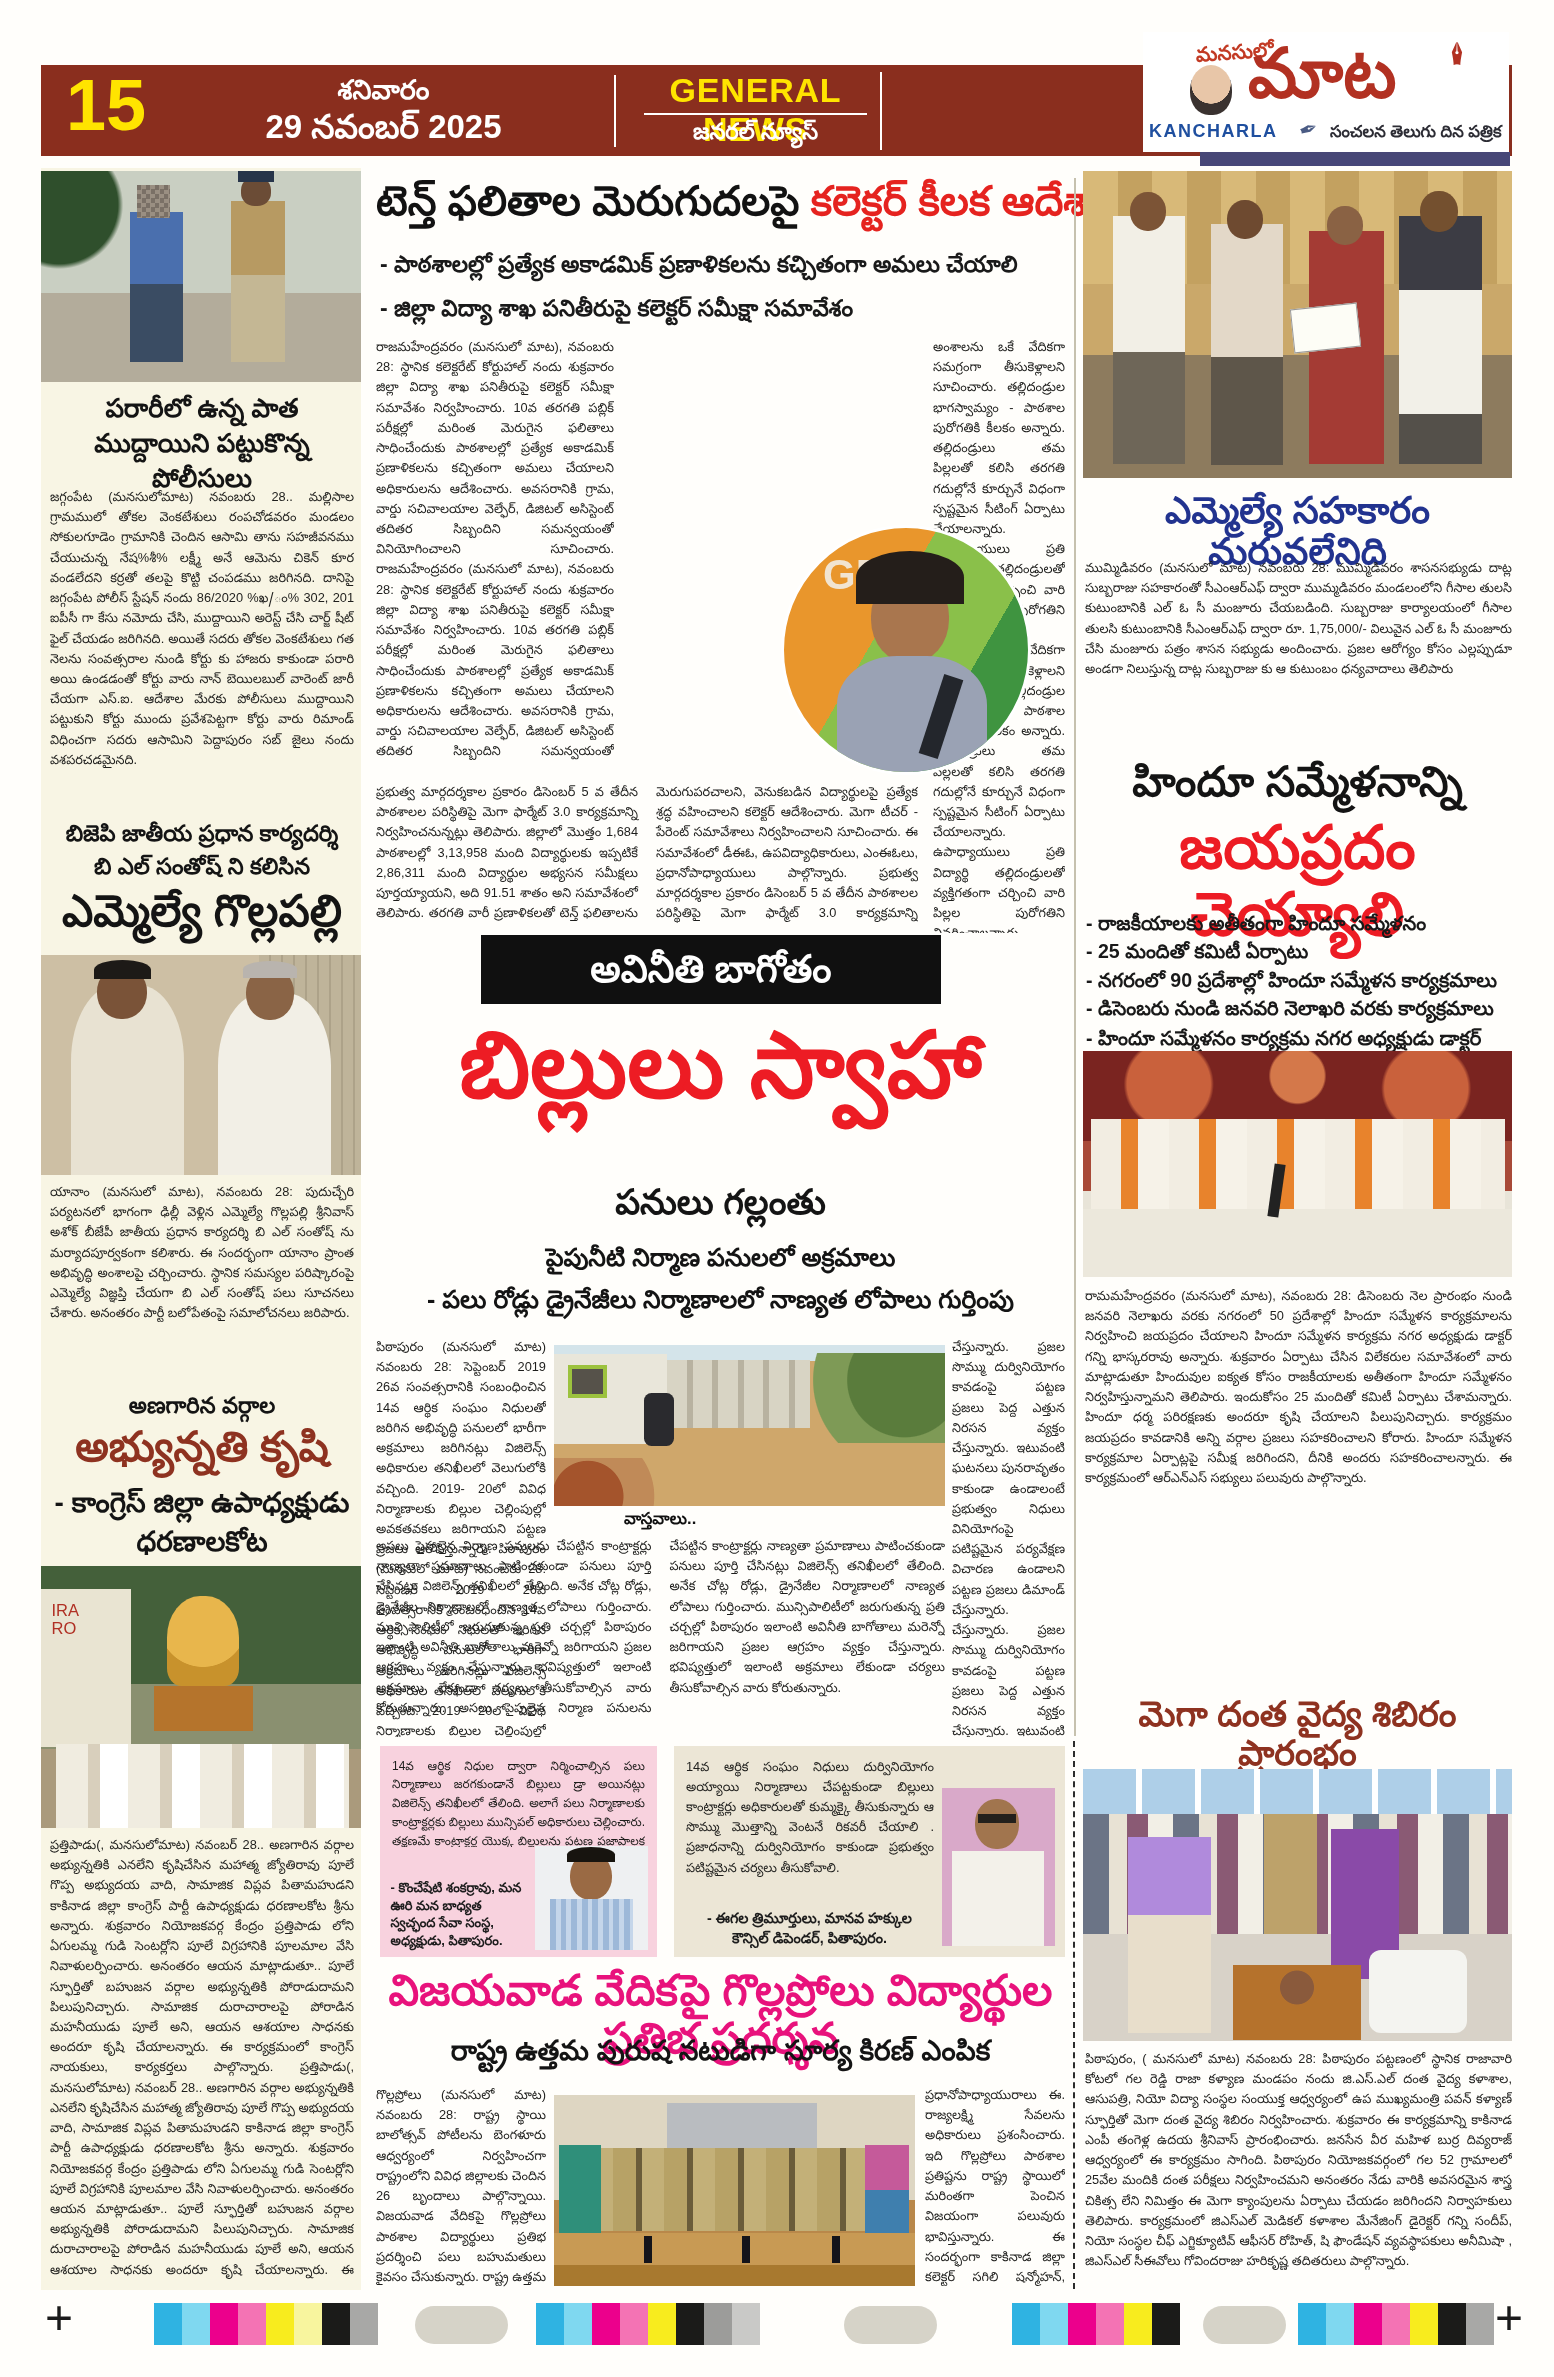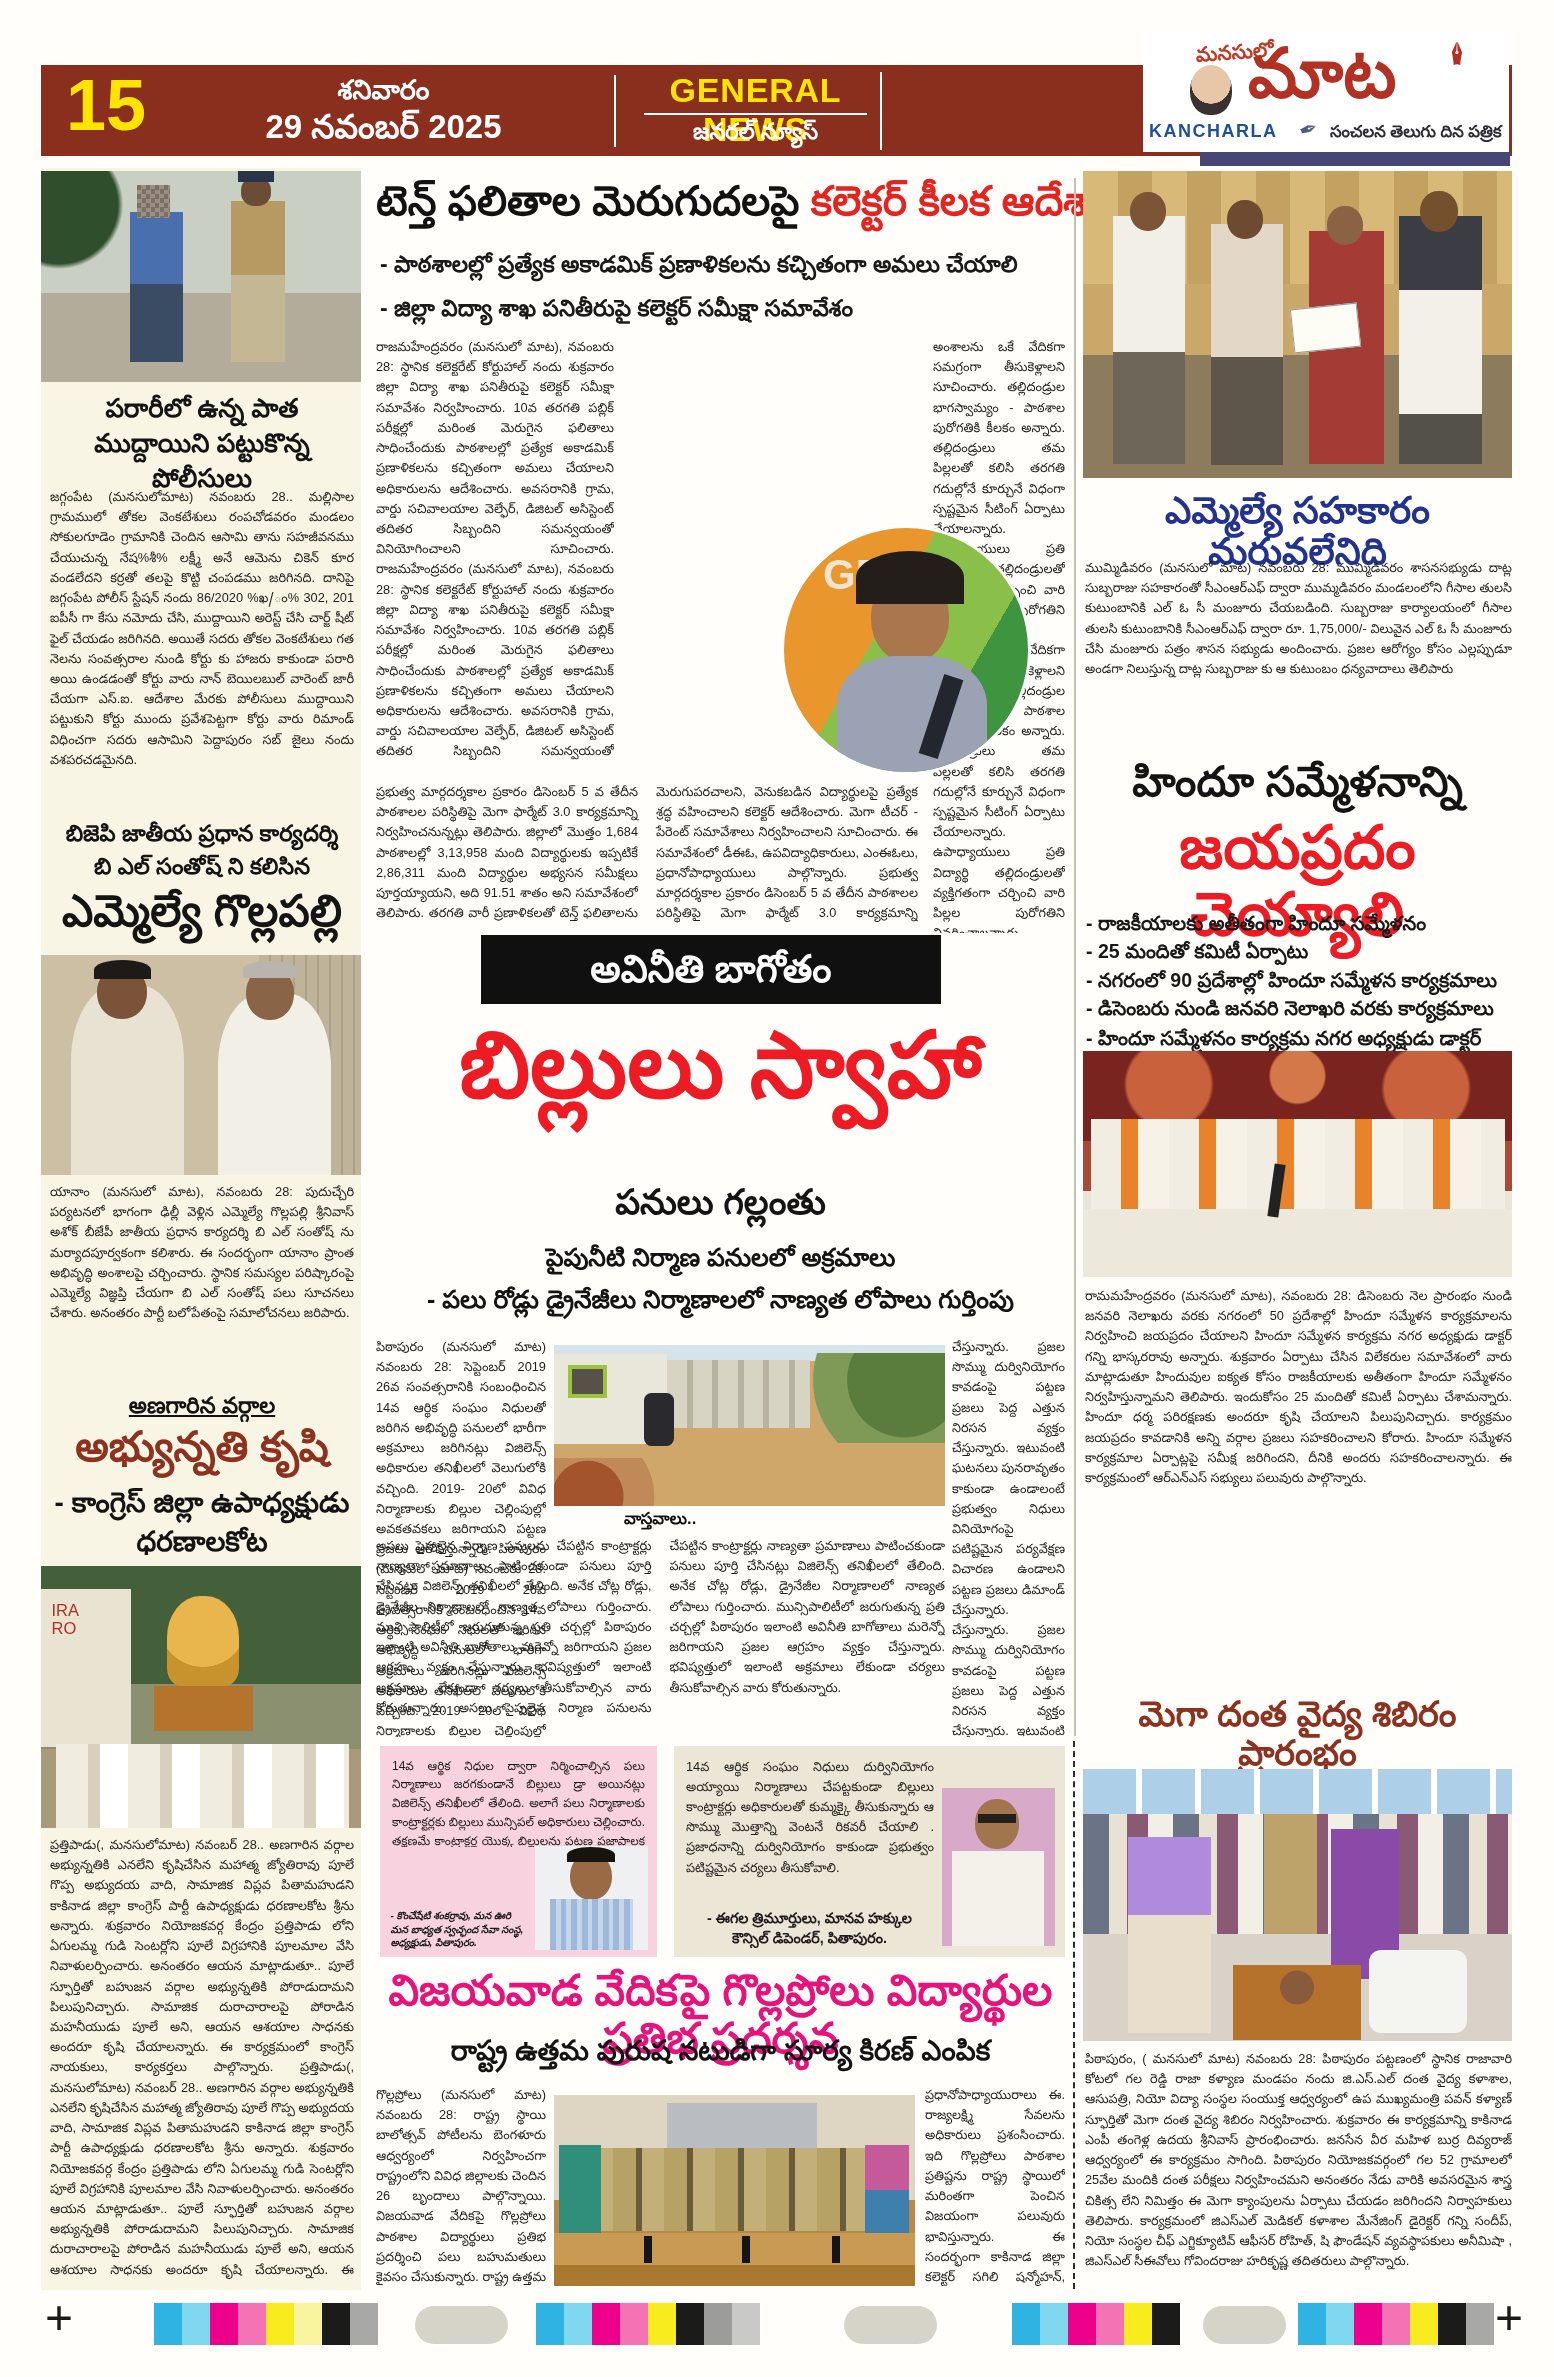--- a/index.html
+++ b/index.html
@@ -70,21 +70,21 @@
     <div style="left:30px;top:30px;width:113px;height:190px;background:#e8e2d2;border-radius:40% 40% 0 0;"></div>
     <div style="left:56px;top:10.5px;width:50px;height:53px;border-radius:48%;background:#7a5338;"></div>
     <div style="left:53px;top:4.5px;width:57px;height:19.6px;border-radius:50% 50% 0 0;background:#1d1a17;"></div>
     <div style="left:177px;top:38px;width:113px;height:182px;background:#f2efe6;border-radius:40% 40% 0 0;"></div>
     <div style="left:205px;top:12px;width:48px;height:53px;border-radius:48%;background:#8a6446;"></div>
     <div style="left:202px;top:6px;width:54px;height:16.5px;border-radius:50% 50% 0 0;background:#b9b4ae;"></div>
   </div>
 
   <div class="abs body-text te" style="left:50px;top:1182px;width:304px;height:203px;">యానాం (మనసులో మాట), నవంబరు 28: పుదుచ్చేరి పర్యటనలో భాగంగా ఢిల్లీ వెళ్లిన ఎమ్మెల్యే గొల్లపల్లి శ్రీనివాస్ అశోక్ బీజేపీ జాతీయ ప్రధాన కార్యదర్శి బి ఎల్ సంతోష్ ను మర్యాదపూర్వకంగా కలిశారు. ఈ సందర్భంగా యానాం ప్రాంత అభివృద్ధి అంశాలపై చర్చించారు. స్థానిక సమస్యల పరిష్కారంపై ఎమ్మెల్యే విజ్ఞప్తి చేయగా బి ఎల్ సంతోష్ పలు సూచనలు చేశారు. అనంతరం పార్టీ బలోపేతంపై సమాలోచనలు జరిపారు.</div>
 
-  <div class="abs hl te" style="left:47px;top:1393px;width:310px;font-size:22.6px;text-decoration:underline;">అణగారిన వర్గాల</div>
+  <div class="abs hl te" style="left:47px;top:1393px;width:310px;font-size:22.6px;">అణగారిన వర్గాల</div>
   <div class="abs hl te" style="left:47px;top:1423px;width:310px;font-size:42px;color:#8e3220;">అభ్యున్నతి కృషి</div>
   <div class="abs hl te" style="left:47px;top:1483px;width:310px;font-size:28px;line-height:1.4;">- కాంగ్రెస్ జిల్లా ఉపాధ్యక్షుడు ధరణాలకోట</div>
 
   <div class="ph" style="left:41px;top:1566px;width:320px;height:262px;background:linear-gradient(180deg,#44603a 0 45%,#8a9070 45% 70%,#aa9a7c 70% 100%);">
     <div style="left:0;top:22.6px;width:90px;height:158px;background:#e9e4d2;"></div>
     <div style="left:10.5px;top:35px;width:21px;height:90px;color:#b03024;font-size:16.5px;font-weight:normal;line-height:1.1;">IRA RO</div>
     <div style="left:126px;top:30px;width:72px;height:90px;border-radius:46% 46% 20% 20%;background:radial-gradient(circle at 50% 30%,#e8b64c 0 60%,#c8922c 61% 100%);"></div>
     <div style="left:113px;top:120px;width:99px;height:45px;background:#b5742c;"></div>
     <div style="left:15px;top:178px;width:293px;height:84px;background:repeating-linear-gradient(90deg,#f0ece0 0 32px,#d8cfbc 32px 44px,#ffffff 44px 72px);"></div>
   </div>
@@ -128,21 +128,21 @@
     <div style="left:90px;top:48px;width:30px;height:53px;background:#2a2a2e;border-radius:7.5px;"></div>
     <div style="left:0;top:113px;width:113px;height:48px;background:radial-gradient(circle at 30% 80%,#a4542c 0 40%,#c08a58 41% 75%,transparent 76%);"></div>
   </div>
 
   <div class="abs body-text te" style="left:952px;top:1337px;width:113px;height:400px;">చేస్తున్నారు. ప్రజల సొమ్ము దుర్వినియోగం కావడంపై పట్టణ ప్రజలు పెద్ద ఎత్తున నిరసన వ్యక్తం చేస్తున్నారు. ఇటువంటి ఘటనలు పునరావృతం కాకుండా ఉండాలంటే ప్రభుత్వం నిధులు వినియోగంపై పటిష్టమైన పర్యవేక్షణ విచారణ ఉండాలని పట్టణ ప్రజలు డిమాండ్ చేస్తున్నారు. చేస్తున్నారు. ప్రజల సొమ్ము దుర్వినియోగం కావడంపై పట్టణ ప్రజలు పెద్ద ఎత్తున నిరసన వ్యక్తం చేస్తున్నారు. ఇటువంటి ఘటనలు పునరావృతం కాకుండా ఉండాలంటే ప్రభుత్వం నిధులు వినియోగంపై పటిష్టమైన పర్యవేక్షణ విచారణ ఉండాలని పట్టణ ప్రజలు డిమాండ్ చేస్తున్నారు.</div>
   <div class="abs te" style="left:624px;top:1509px;font-size:16.5px;font-weight:bold;color:#111;">వాస్తవాలు..</div>
   <div class="abs body-text te" style="left:376px;top:1536px;width:569px;height:202px;column-count:2;column-gap:18px;">అసలు పైపులైన నిర్మాణ పనులను చేపట్టిన కాంట్రాక్టర్లు నాణ్యతా ప్రమాణాలు పాటించకుండా పనులు పూర్తి చేసినట్లు విజిలెన్స్ తనిఖీలలో తేలింది. అనేక చోట్ల రోడ్లు, డ్రైనేజీల నిర్మాణాలలో నాణ్యత లోపాలు గుర్తించారు. మున్సిపాలిటీలో జరుగుతున్న ప్రతి చర్చల్లో పిఠాపురం ఇలాంటి అవినీతి బాగోతాలు మరెన్నో జరిగాయని ప్రజల ఆగ్రహం వ్యక్తం చేస్తున్నారు. భవిష్యత్తులో ఇలాంటి అక్రమాలు లేకుండా చర్యలు తీసుకోవాల్సిన వారు కోరుతున్నారు. అసలు పైపులైన నిర్మాణ పనులను చేపట్టిన కాంట్రాక్టర్లు నాణ్యతా ప్రమాణాలు పాటించకుండా పనులు పూర్తి చేసినట్లు విజిలెన్స్ తనిఖీలలో తేలింది. అనేక చోట్ల రోడ్లు, డ్రైనేజీల నిర్మాణాలలో నాణ్యత లోపాలు గుర్తించారు. మున్సిపాలిటీలో జరుగుతున్న ప్రతి చర్చల్లో పిఠాపురం ఇలాంటి అవినీతి బాగోతాలు మరెన్నో జరిగాయని ప్రజల ఆగ్రహం వ్యక్తం చేస్తున్నారు. భవిష్యత్తులో ఇలాంటి అక్రమాలు లేకుండా చర్యలు తీసుకోవాల్సిన వారు కోరుతున్నారు.</div>
 
   <div class="quote-box te" style="left:380px;top:1746px;width:277px;height:211px;background:#f8d2de;">
     <div class="body-text" style="font-size:12px;height:90px;">14వ ఆర్థిక నిధుల ద్వారా నిర్మించాల్సిన పలు నిర్మాణాలు జరగకుండానే బిల్లులు డ్రా అయినట్లు విజిలెన్స్ తనిఖీలలో తేలింది. అలాగే పలు నిర్మాణాలకు కాంట్రాక్టర్లకు బిల్లులు మున్సిపల్ అధికారులు చెల్లించారు. తక్షణమే కాంట్రాక్టర్ల యొక్క బిల్లులను పట్టణ ప్రజాపాలక సంఘంతో అన్ని నిఘా సంస్థలతో విచారణ జరిపించాలి.</div>
-    <div class="attrib" style="position:absolute;left:10.5px;bottom:7.5px;width:135px;font-size:10px;font-style:italic;">- కొంచేషేటి శంకర్రావు, మన ఊరి మన బాధ్యత స్వచ్ఛంద సేవా సంస్థ, అధ్యక్షుడు, పితాపురం.</div>
+    <div class="attrib" style="position:absolute;left:10.5px;bottom:7.5px;width:135px;font-size:13px;">- కొంచేషేటి శంకర్రావు, మన ఊరి మన బాధ్యత స్వచ్ఛంద సేవా సంస్థ, అధ్యక్షుడు, పితాపురం.</div>
     <div class="portrait" style="right:9px;bottom:7.5px;width:113px;height:104px;background:#eef0f2;">
       <div style="position:absolute;left:35px;top:7.5px;width:42px;height:47px;border-radius:48%;background:#9a6a44;"></div>
       <div style="position:absolute;left:32px;top:1.5px;width:48px;height:15px;border-radius:50% 50% 0 0;background:#17140f;"></div>
       <div style="position:absolute;left:15px;top:53px;width:83px;height:51px;background:repeating-linear-gradient(90deg,#9db8d8 0 6px,#c5d6ea 6px 10.5px);"></div>
     </div>
   </div>
 
   <div class="quote-box te" style="left:674px;top:1746px;width:391px;height:211px;background:#ece6d6;">
     <div class="body-text" style="font-size:12.8px;width:248px;height:150px;">14వ ఆర్థిక సంఘం నిధులు దుర్వినియోగం అయ్యాయి నిర్మాణాలు చేపట్టకుండా బిల్లులు కాంట్రాక్టర్లు అధికారులతో కుమ్మక్కై తీసుకున్నారు ఆ సొమ్ము మొత్తాన్ని వెంటనే రికవరీ చేయాలి . ప్రజాధనాన్ని దుర్వినియోగం కాకుండా ప్రభుత్వం పటిష్టమైన చర్యలు తీసుకోవాలి.</div>
     <div class="attrib" style="position:absolute;left:30px;bottom:9px;width:211px;text-align:center;">- ఈగల త్రిమూర్తులు, మానవ హక్కుల కౌన్సిల్ డిపెండర్, పితాపురం.</div>

